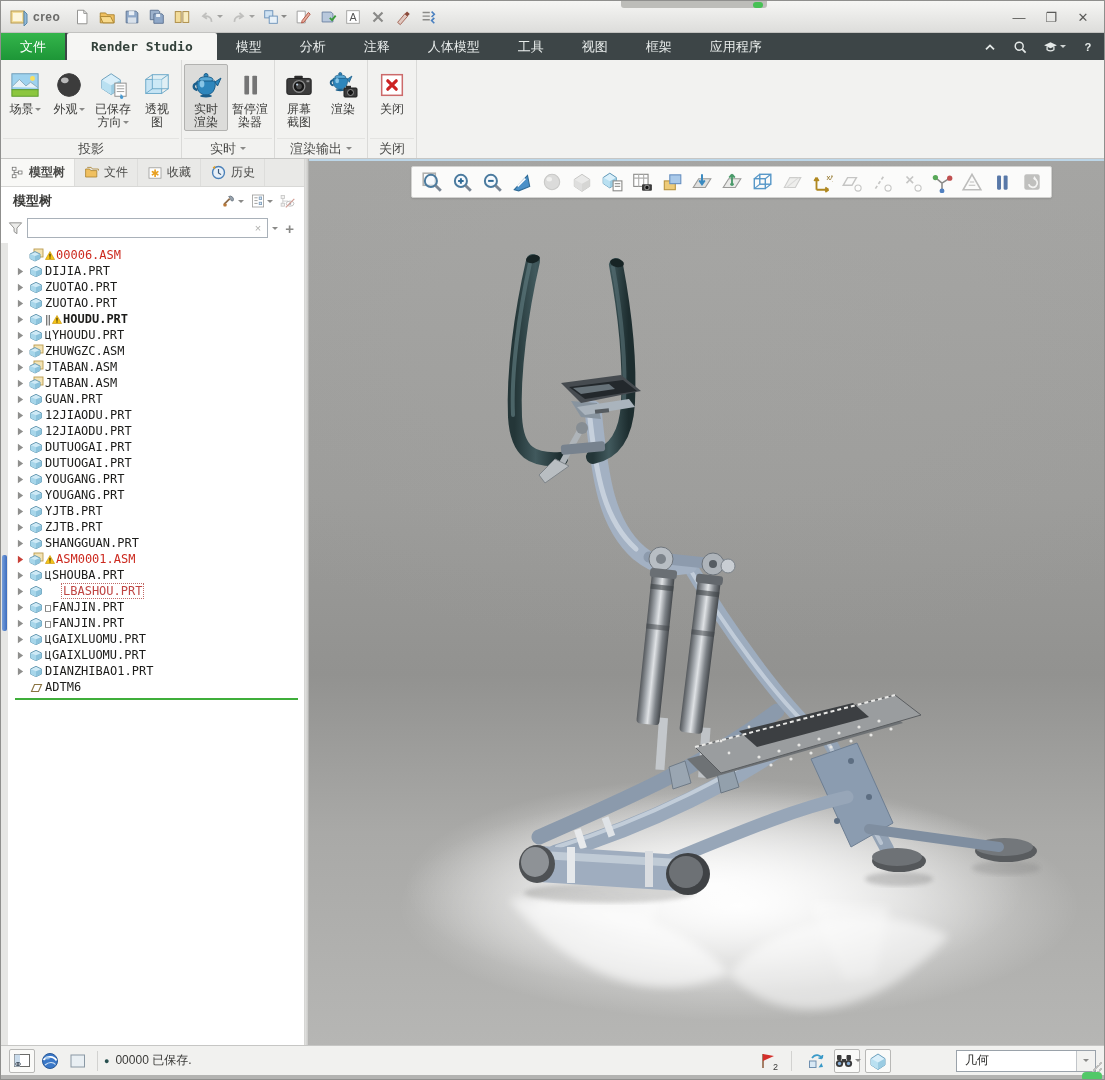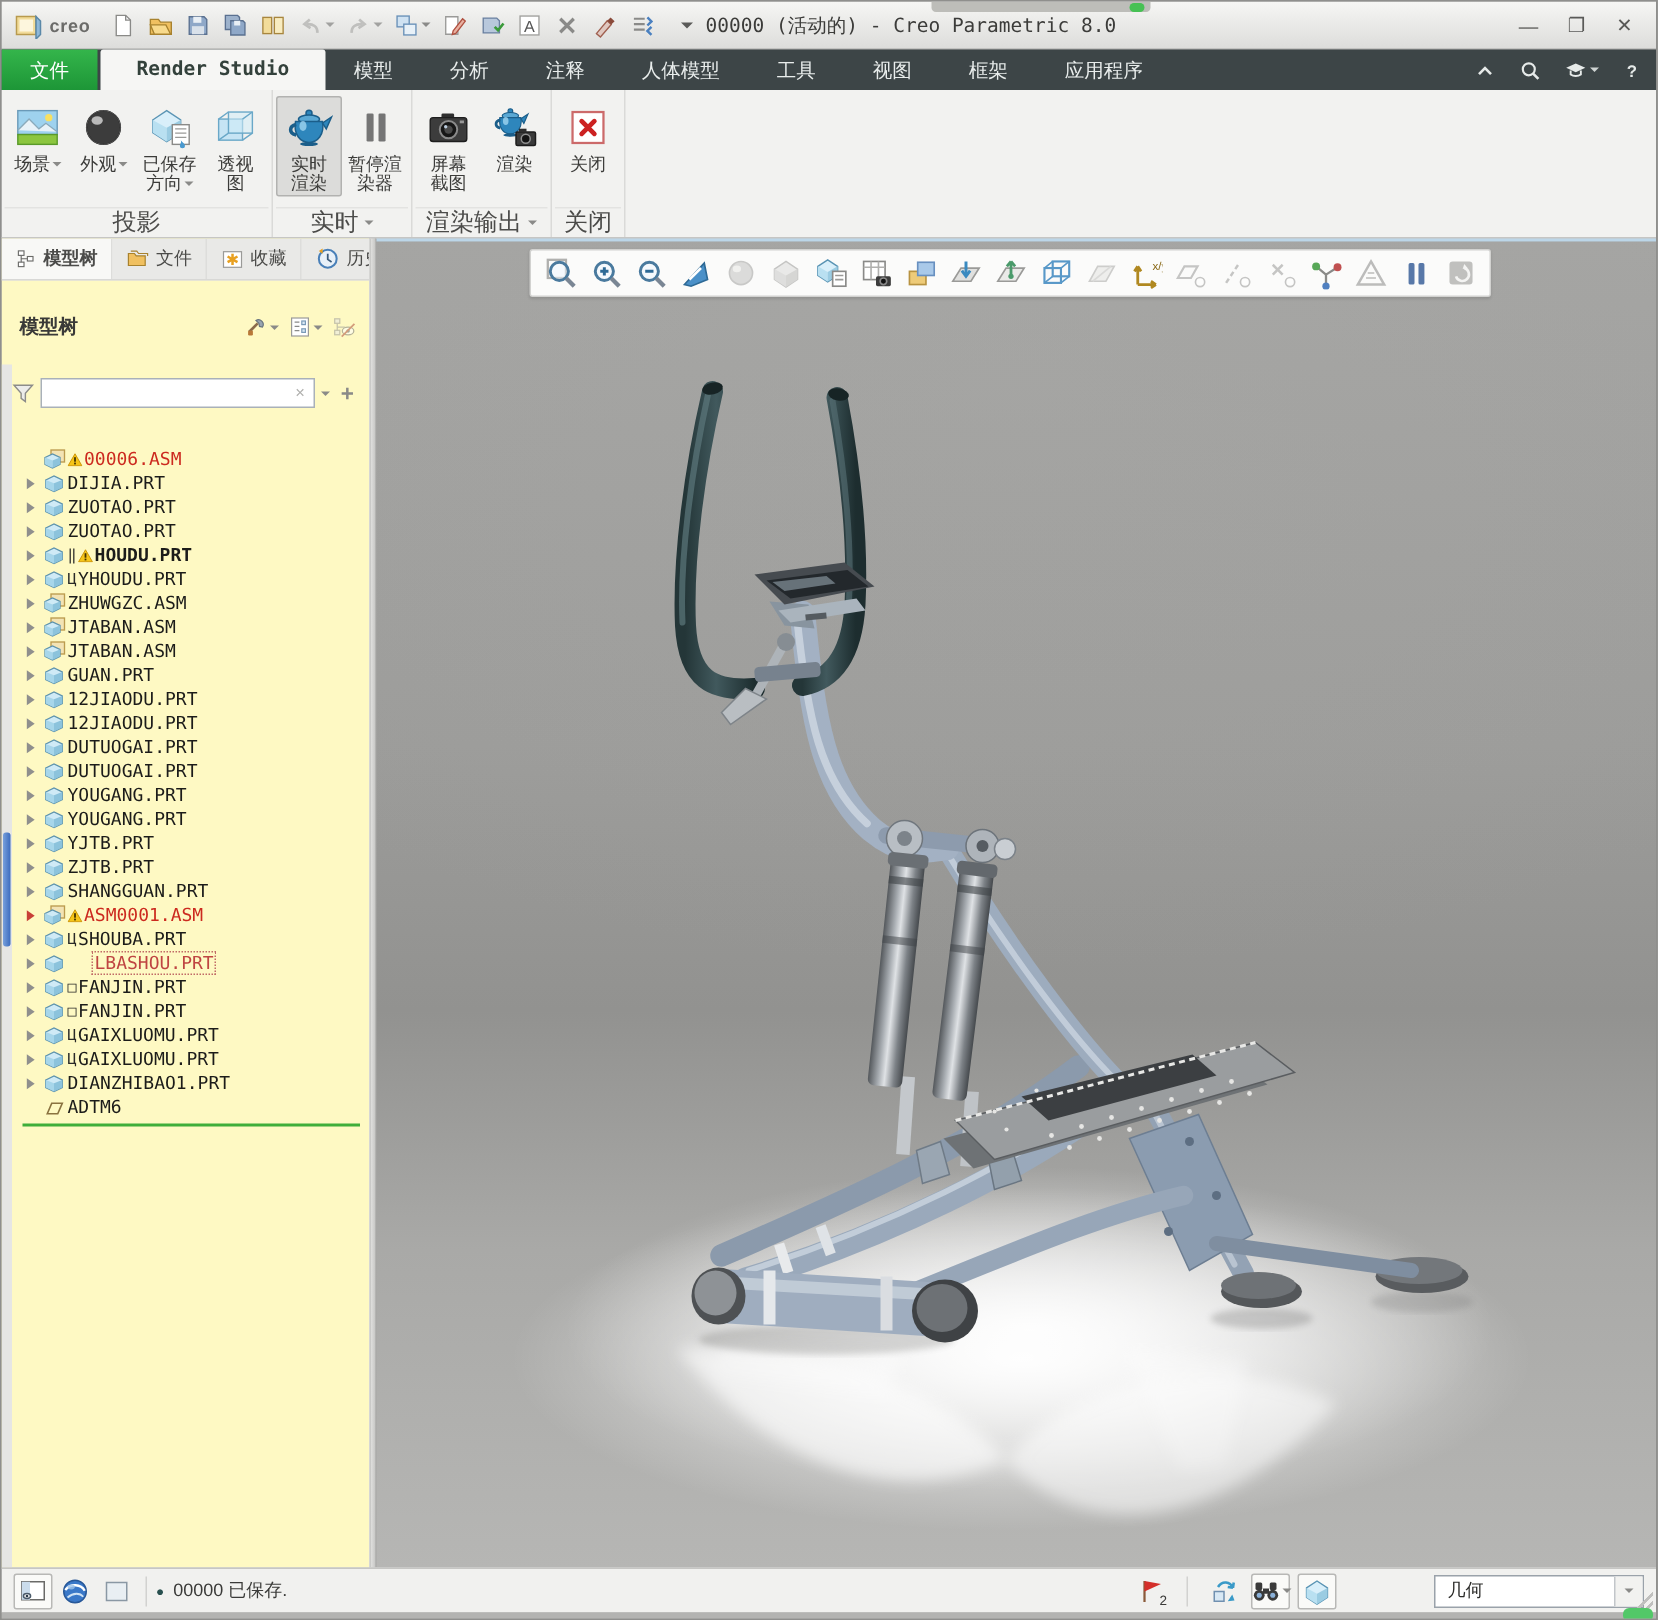--- a/index.html
+++ b/index.html
@@ -33,25 +33,25 @@
 
   
   .ribbon { height:99px; background:#f2f2f0; display:flex; align-items:stretch; border-bottom:1px solid #c6c6c4; }
   .rb-group { display:flex; flex-direction:column; border-right:1px solid #dadad8; padding:2px 2px 0 2px; }
   .rb-row { display:flex; align-items:flex-start; flex:1; padding-top:2px; }
   .rb-btn { display:flex; flex-direction:column; align-items:center; min-width:44px; padding:2px 3px 1px; border:1px solid transparent; border-radius:2px; }
   .rb-btn.active { background:#dcdcda; border-color:#b2b2b0; }
   .rb-ic { height:36px; display:flex; align-items:center; justify-content:center; }
   .rb-lb { font-size:12px; line-height:13px; text-align:center; color:#3c3c3a; display:flex; flex-direction:column; align-items:center; }
   .rb-lb .ln { display:flex; align-items:center; }
-  .rb-name { height:20px; display:flex; align-items:center; justify-content:center; font-size:16px; color:#4b4b49; border-top:1px solid #e3e3e1; gap:3px; }
+  .rb-name { height:20px; display:flex; align-items:center; justify-content:center; font-size:13px; color:#4b4b49; border-top:1px solid #e3e3e1; gap:3px; }
 
   
   .main { display:flex; height:886px; }
-  .left-panel { width:245px; background:#fef9c3; position:relative; display:flex; flex-direction:column; overflow:hidden;gap:17px; }
+  .left-panel { width:303px; background:#ffffff; position:relative; display:flex; flex-direction:column; overflow:hidden; }
   .splitter { width:5px; background:linear-gradient(90deg,#e2e2e0,#c9c9c7); border-left:1px solid #d6d6d4; border-right:1px solid #b4b4b2; }
 
   .panel-tabs { height:28px; display:flex; align-items:stretch; background:#e9e9e7; border-bottom:1px solid #d8d8d6; overflow:hidden; flex:0 0 28px; }
   .ptab { display:flex; align-items:center; gap:4px; padding:0 9px; color:#4b4b49; white-space:nowrap; border-right:1px solid #dddddb; }
   .ptab.active { background:#f8f8f6; font-weight:bold; }
   .tree-header { height:28px; display:flex; align-items:center; padding:0 6px 0 12px; flex:0 0 28px; }
   .tree-header .t { font-size:13px; color:#3a3a38; font-weight:bold; flex:0 0 auto; }
   .th-icons { margin-left:auto; display:flex; align-items:center; gap:2px; }
   .th-btn { display:flex; align-items:center; padding:1px 2px; border-radius:2px; }
   .filter-row { height:26px; display:flex; align-items:center; padding:0 6px 0 6px; gap:3px; flex:0 0 26px; }
@@ -231,24 +231,20 @@
       <span class="qa-btn">
         <span style="display: flex;">
           <svg width="18" height="18" viewBox="0 0 20 20">
             <path d="M4 5h8M4 9h8M4 13h8" stroke="#8a8a88" stroke-width="1.6"></path>
             <path d="M14 4l3 3-3 3" fill="none" stroke="#4a80c0" stroke-width="1.8"></path>
             <path d="M17 11l-3 3 3 3" fill="none" stroke="#4a80c0" stroke-width="1.8"></path>
           </svg>
         </span>
       </span>
     </div>
-  <div class="title-area">
-    <span class="title-caret"></span>
-    <span class="win-title">00000 (活动的) - Creo Parametric 8.0</span>
-  </div>
   <div class="artifact">
       <i></i>
     </div>
   <div class="win-controls">
       <span class="wc-btn">—</span>
       <span class="wc-btn">❐</span>
       <span class="wc-btn">✕</span>
     </div>
 </div>
 

